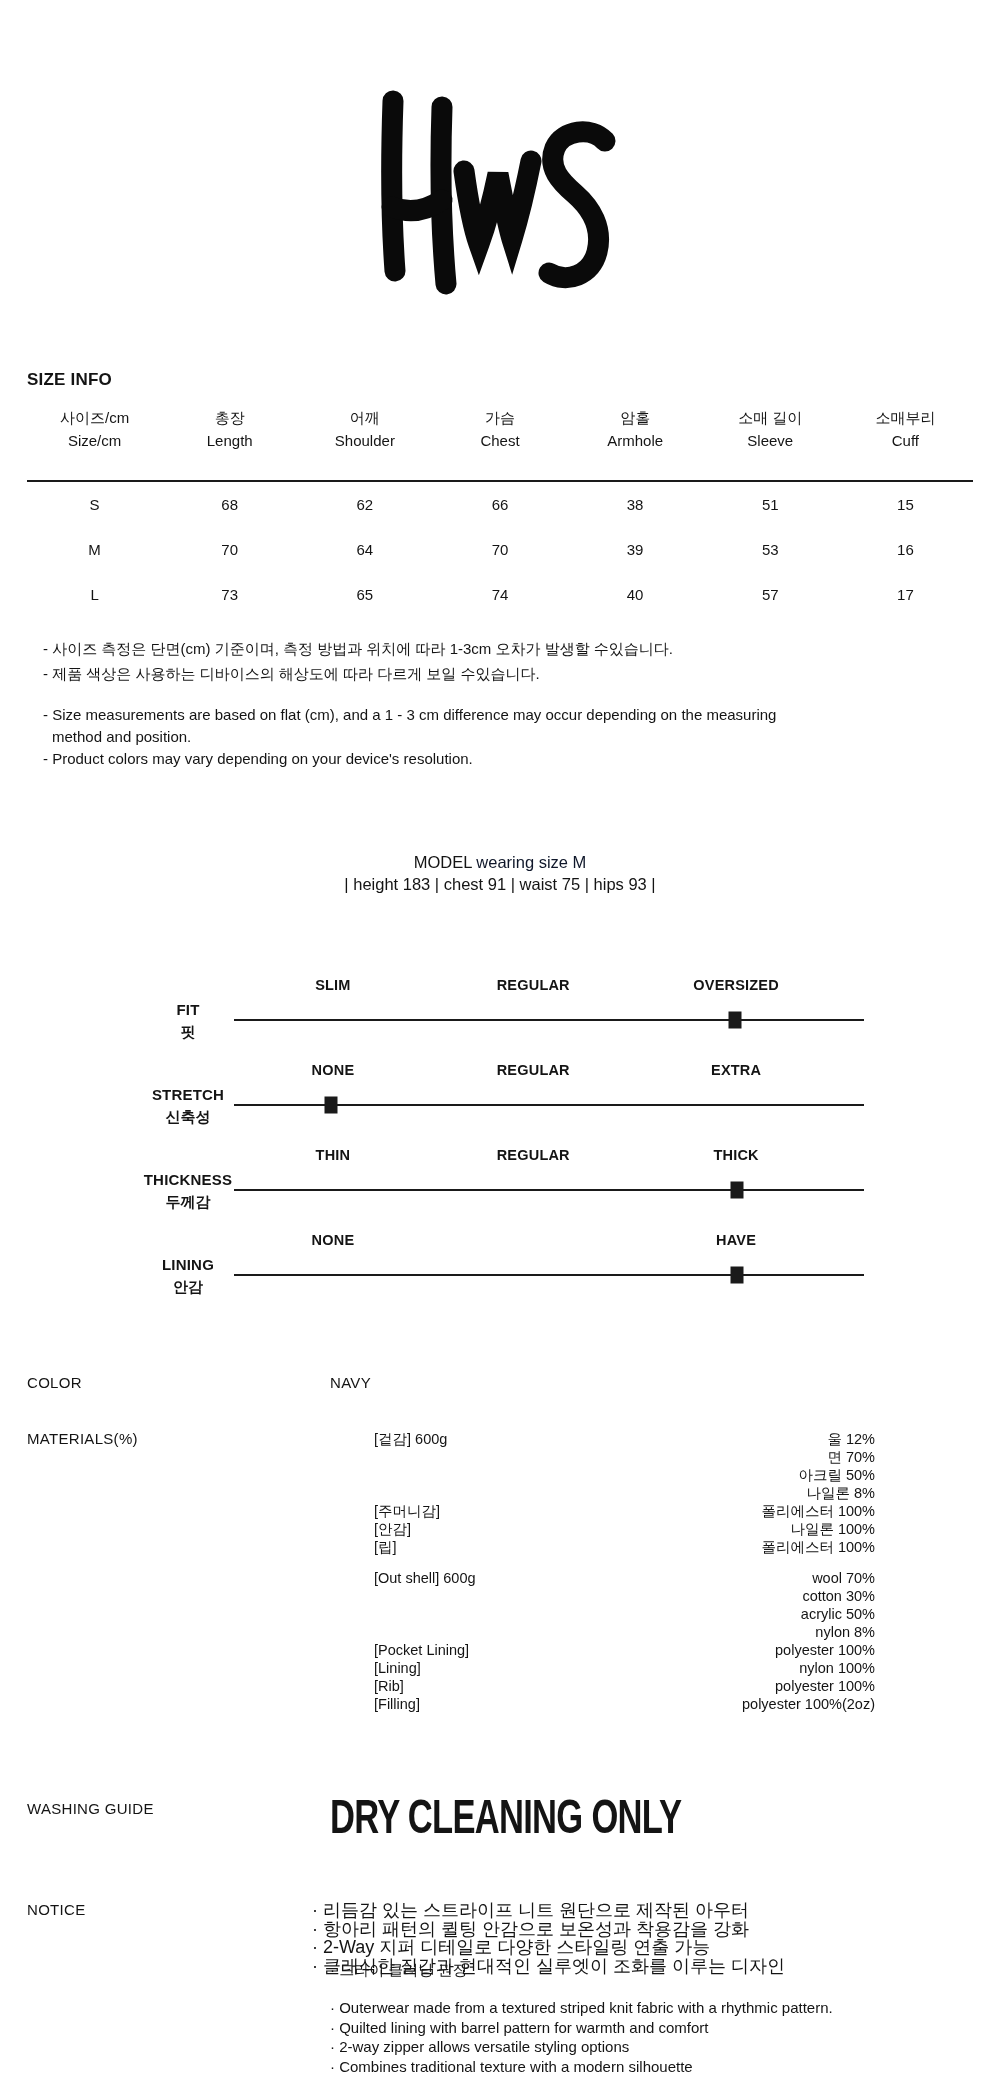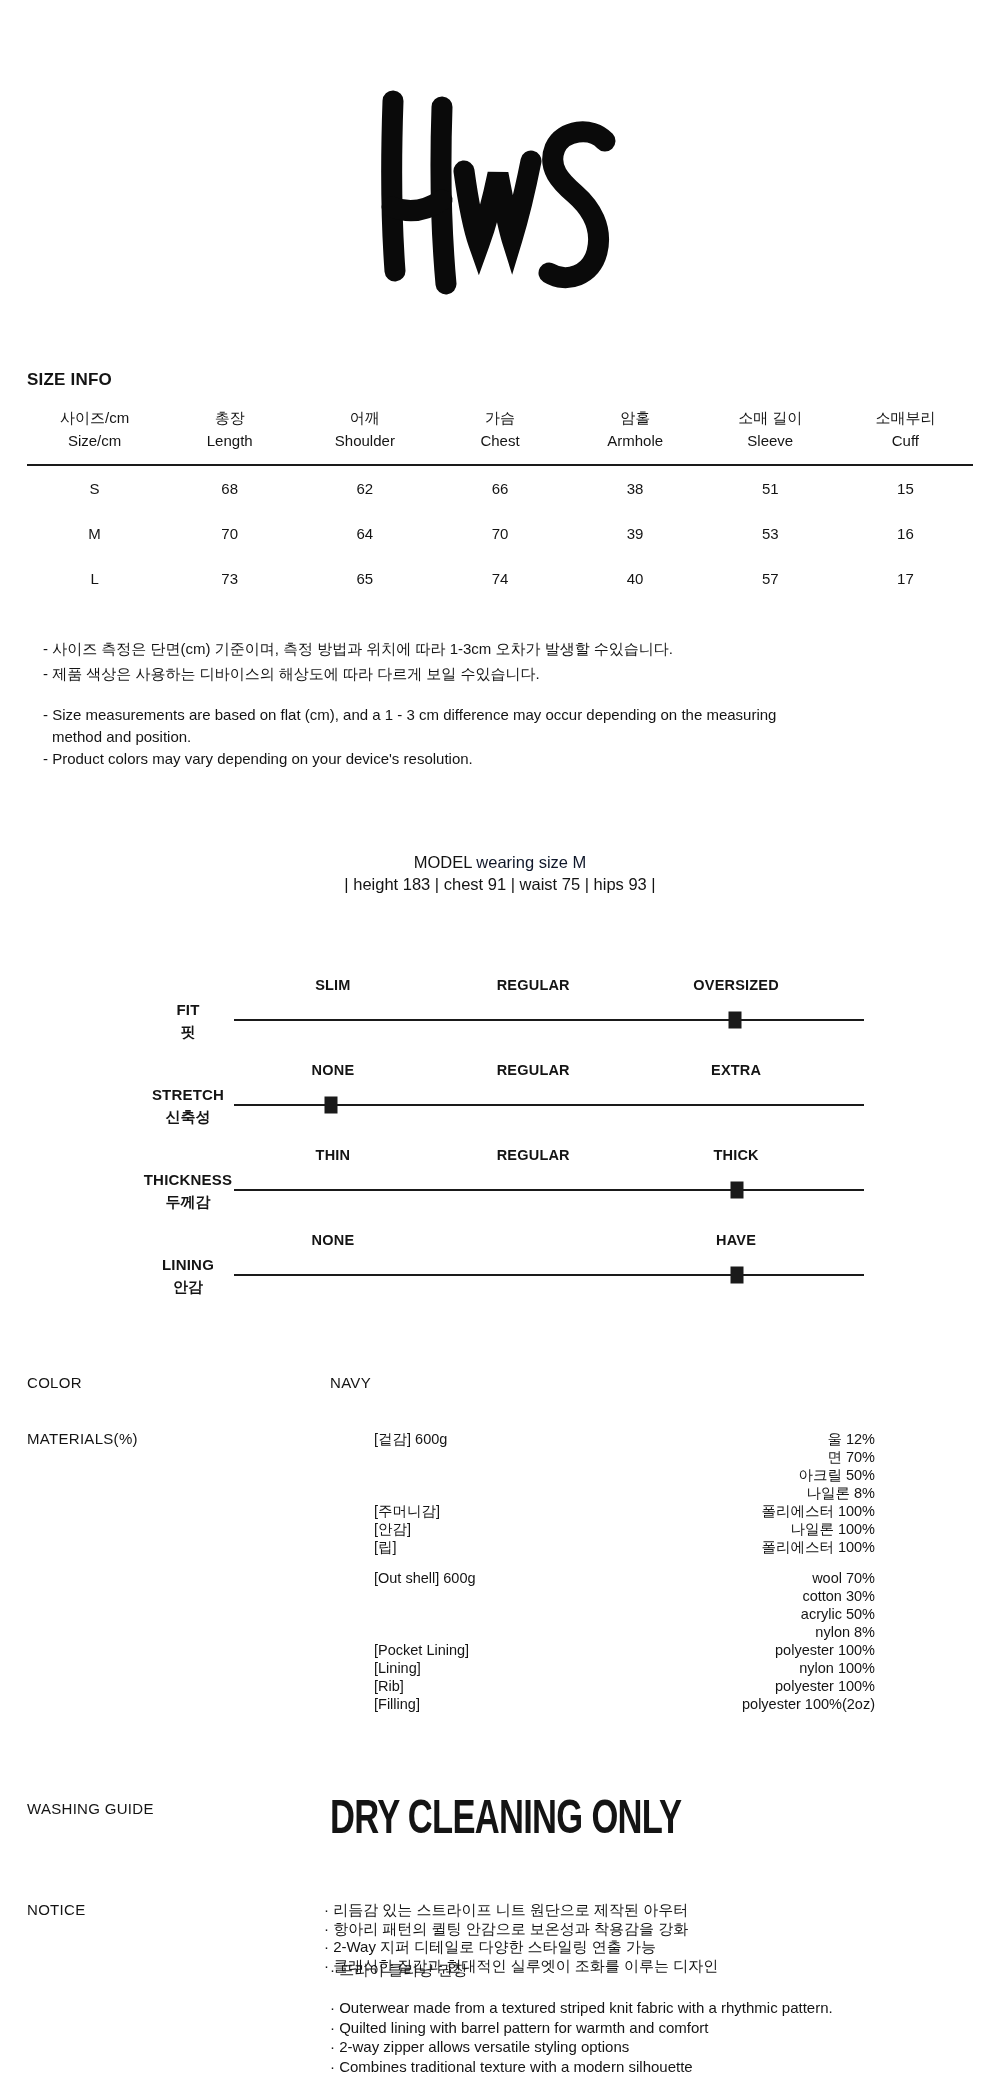--- a/index.html
+++ b/index.html
@@ -5,21 +5,21 @@
   html,body{margin:0;padding:0;background:#fff;}
   .page{position:relative;width:1000px;height:2083px;background:#fff;overflow:hidden;
         font-family:"Liberation Sans",sans-serif;color:#141414;}
 
   
   .logo{position:absolute;left:378px;top:86px;width:240px;height:210px;}
 
   
   .size-title{position:absolute;left:27px;top:370px;font-size:17px;font-weight:700;letter-spacing:.2px;}
   .size-table{position:absolute;left:27px;top:406px;width:946px;}
-  .tbl-head{display:flex;border-bottom:2px solid #1a1a1a;padding-bottom:12px;}
+  .tbl-head{display:flex;border-bottom:2px solid #1a1a1a;padding-bottom:28px;}
   .tbl-head .col{flex:1;text-align:center;font-size:15px;line-height:23px;}
   .tbl-row{display:flex;height:45px;align-items:center;}
   .tbl-row:first-of-type{margin-top:5px;}
   .tbl-row .cell{flex:1;text-align:center;font-size:15px;}
 
   .notes{position:absolute;left:43px;top:636px;font-size:15px;line-height:25px;}
   .notes-en{position:absolute;left:43px;top:704px;font-size:15px;line-height:22px;}
   .note-cont{padding-left:9px;}
 
   
@@ -46,21 +46,21 @@
   .mat-gap{height:13px;}
   .mat-label{white-space:nowrap;}
   .mat-value{white-space:nowrap;text-align:right;}
 
   
   .wash-headline{position:absolute;left:330px;top:1793px;font-size:48px;font-weight:700;
                  letter-spacing:-1px;white-space:nowrap;transform:scaleX(.72);transform-origin:left center;line-height:48px;}
   .wash-note{position:absolute;left:330px;top:1961px;font-size:15px;}
 
   
-  .notice-kr{position:absolute;left:324px;top:1901px;font-size:15px;line-height:18.5px;}
+  .notice-kr{position:absolute;left:312px;top:1901px;font-size:18px;line-height:18.5px;}
   .notice-en{position:absolute;left:330px;top:1998px;font-size:15px;line-height:19.5px;}
   .notice-kr div,.notice-en div{white-space:nowrap;}
 </style>
 </head>
 <body>
 
 <div class="page">
 
   <svg class="logo" viewBox="0 0 240 208" fill="none" stroke="#0a0a0a" stroke-width="21" stroke-linecap="round">
     <path d="M 15 14 C 13 70 13 130 17 184"></path>

